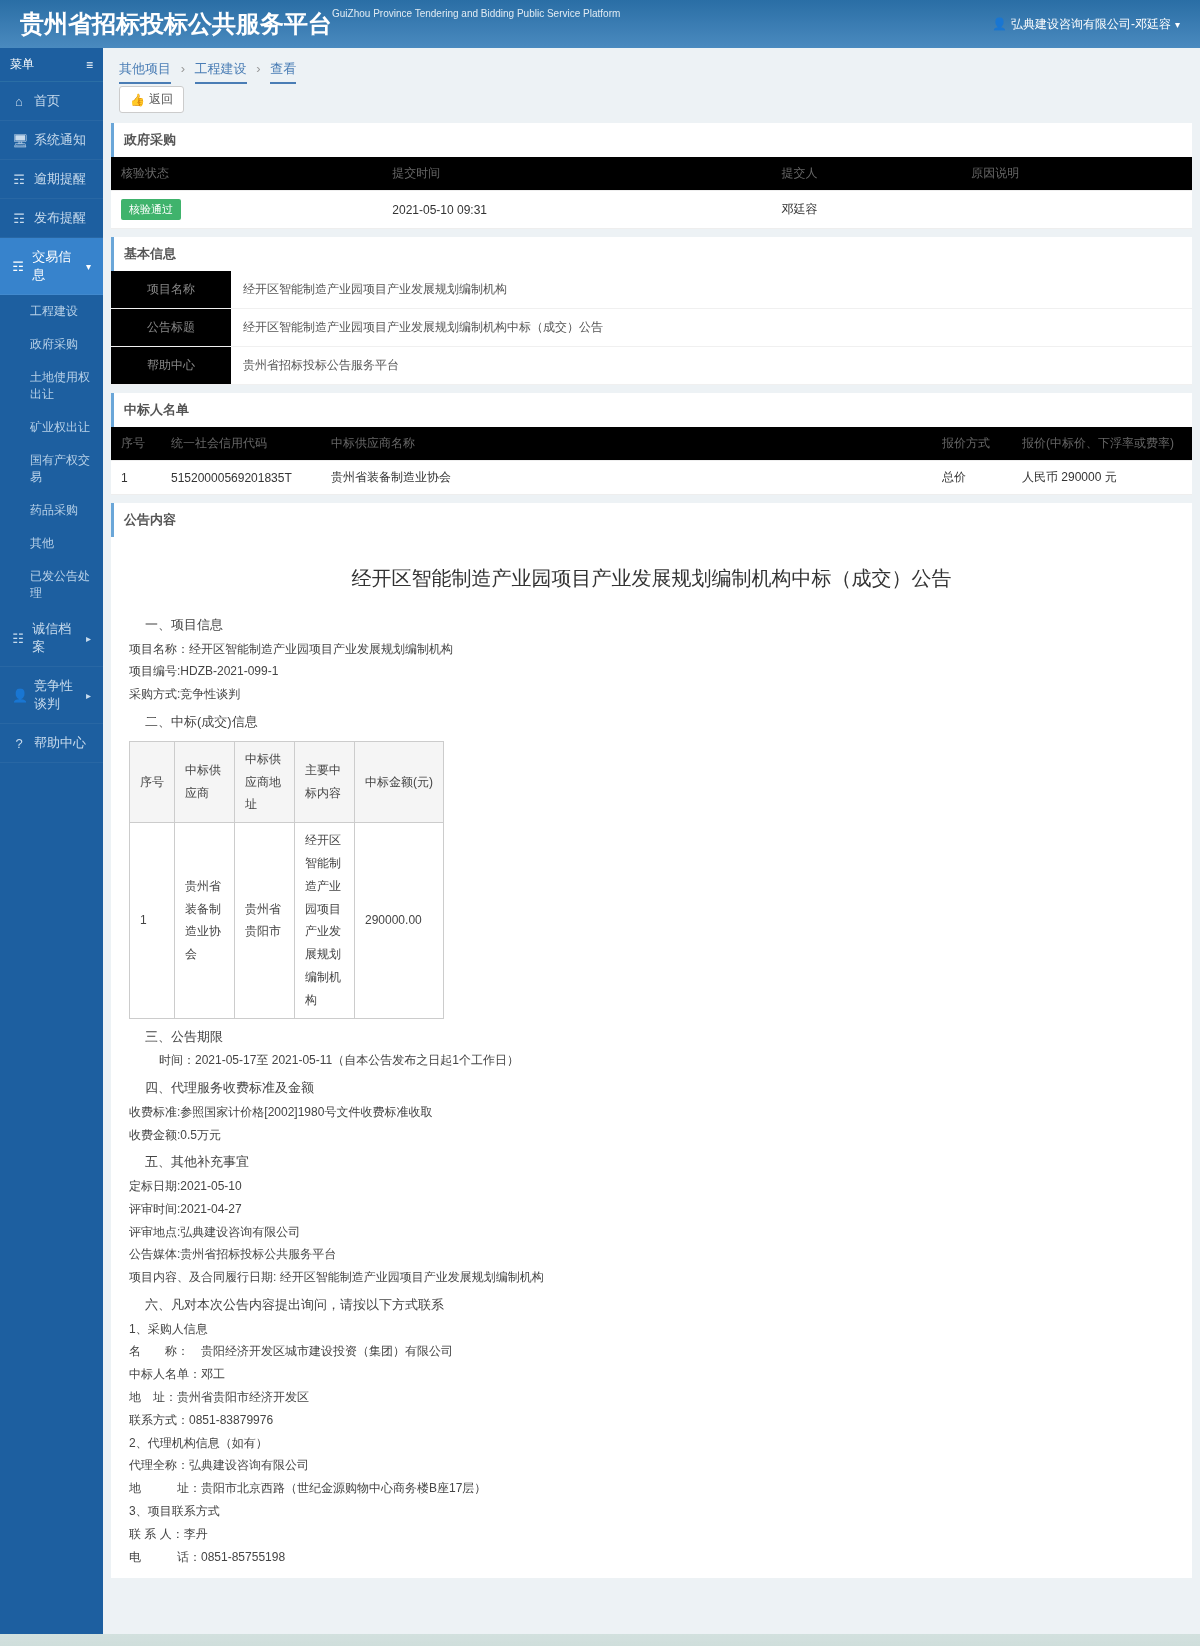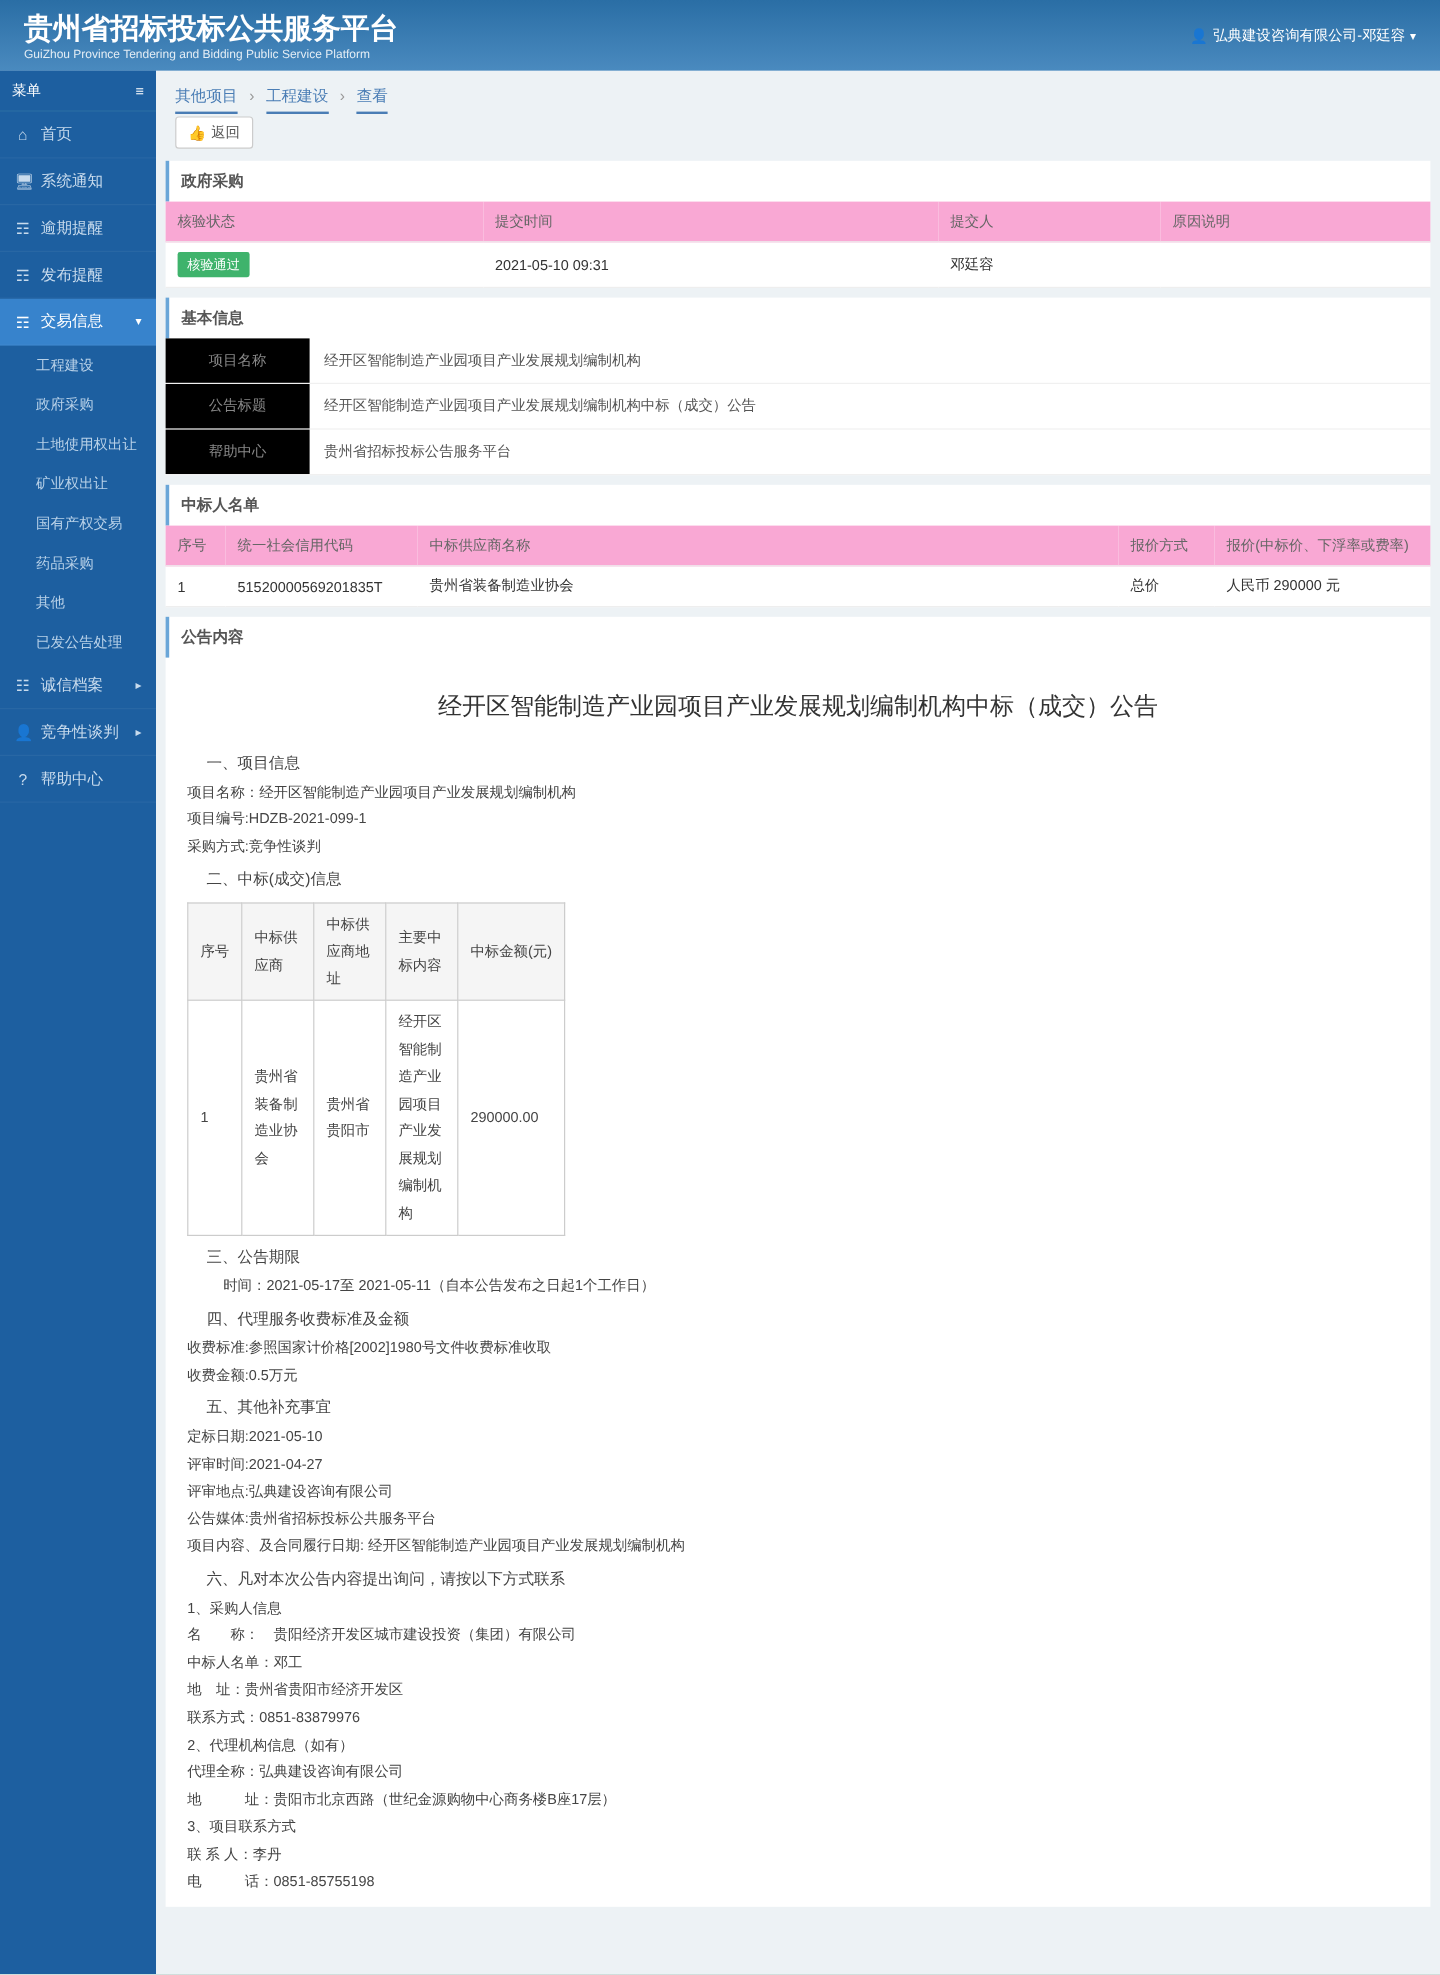--- a/index.html
+++ b/index.html
@@ -1,40 +1,40 @@
 <!DOCTYPE html>
 <html><head>
 <meta charset="utf-8">
 <style>
 * { margin: 0; padding: 0; box-sizing: border-box; }
 body { font-family: "Microsoft YaHei", Arial, sans-serif; font-size: 12px; background: #e9f1f5; color: #333; }
 .header { background: linear-gradient(to bottom, #2a6ea5, #4a8abf); color: #fff; padding: 8px 20px; display: flex; justify-content: space-between; align-items: center; }
-.header-left { display: flex; flex-direction: column; }
+.header-left { display: flex; flex-direction: row; }
 .header-title { font-size: 24px; font-weight: bold; }
 .header-subtitle { font-size: 10px; opacity: 0.85; }
 .header-user { font-size: 12px; display:flex; align-items:center; gap:4px; }
 .user-caret { font-size: 10px; }
 .layout { display: flex; min-height: calc(100vh - 60px); }
-.sidebar { width: 130px; background: #1d5fa0; color: #c8dbed; display: flex; flex-direction: column; }
+.sidebar { width: 103px; background: #1d5fa0; color: #c8dbed; display: flex; flex-direction: column; }
 .menu-header { background: #1d5fa0; color: #fff; padding: 8px 10px; display: flex; justify-content: space-between; align-items: center; border-bottom: 1px solid #2a6ea5; }
 .menu-item { display: flex; align-items: center; gap: 8px; padding: 10px 12px; cursor: pointer; border-bottom: 1px solid rgba(255,255,255,0.05); font-size: 13px; }
 .menu-item.active { background: #3783cc; color: #fff; }
 .menu-item .chev { margin-left: auto; font-size: 10px; }
 .submenu-item { padding: 8px 12px 8px 30px; cursor: pointer; font-size: 12px; color: #b8d1e8; }
 .icon { width: 14px; display:inline-block; text-align:center; }
 .main { flex: 1; background: #edf2f5; padding: 0 8px 8px 8px; }
 .breadcrumb { padding: 12px 8px 8px 8px; font-size: 13px; color: #555; }
 .breadcrumb span { color: #4a7db5; border-bottom: 2px solid #4a7db5; padding-bottom: 6px; margin-right: 6px; }
 .breadcrumb .sep { color: #999; border: none; padding: 0; }
 .btn-back { display: inline-flex; align-items:center; gap:4px; background: #fff; border: 1px solid #ccc; padding: 4px 10px; border-radius: 3px; margin: 0 0 10px 8px; cursor: pointer; color: #555; font-size:12px; }
 .panel { background: #fff; margin-bottom: 8px; }
 .panel-title { border-left: 3px solid #6aa6d8; padding: 8px 10px; font-size: 13px; color: #555; font-weight: bold; }
 .table { width: 100%; border-collapse: collapse; font-size: 12px; }
 .table th, .table td { padding: 8px 10px; text-align: left; border-bottom: 1px solid #eee; }
-.table th { background: #f9a8d4; color: #666; font-weight: normal; }
+.table th { background: #000000; color: #666; font-weight: normal; }
 .table tbody tr:nth-child(even) { background: #fafbfc; }
 .status-badge { background: #3fb36c; color: #fff; padding: 3px 8px; border-radius: 2px; font-size: 11px; display: inline-block; }
 .info-row { display: flex; border-bottom: 1px solid #f0f0f0; }
 .info-label { width: 120px; text-align: center; padding: 10px 12px; color: #888; background: #000000; }
 .info-value { flex: 1; padding: 10px 12px; color: #555; }
 .notice-content { padding: 10px 18px; color: #444; line-height: 1.9; }
 .notice-title { text-align: center; font-size: 20px; padding: 12px 0; color: #333; }
 .notice-content h4 { font-size: 13px; font-weight: normal; margin-top: 4px; margin-left: 16px; }
 .notice-table { border-collapse: collapse; margin: 6px 0; }
 .notice-table th, .notice-table td { border: 1px solid #ccc; padding: 6px 10px; font-size: 12px; text-align: left; vertical-align: middle; }

